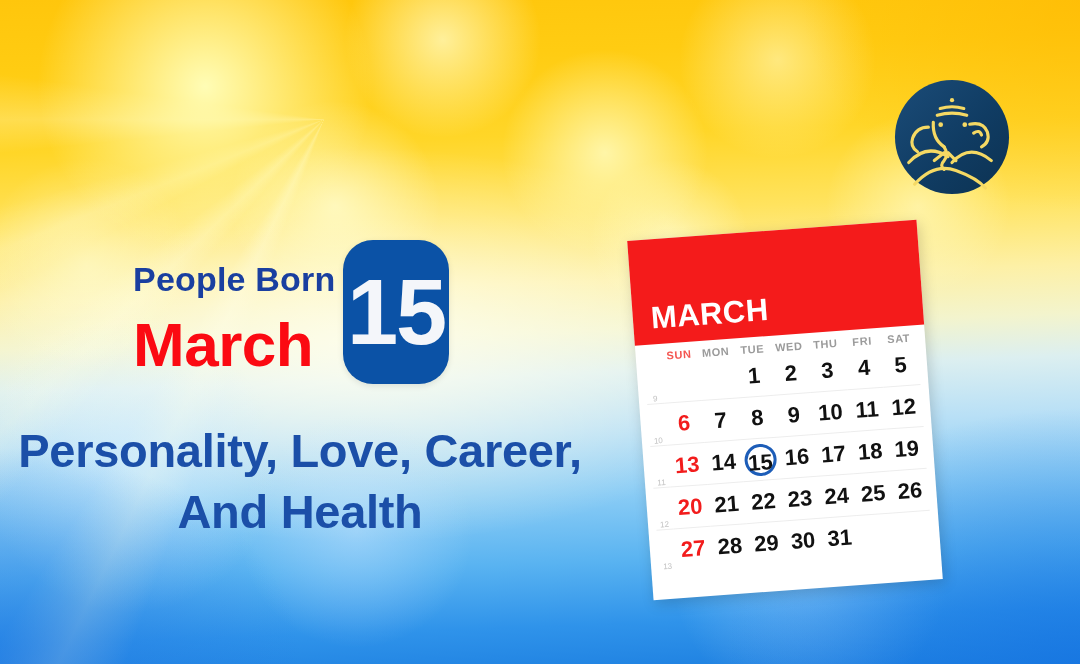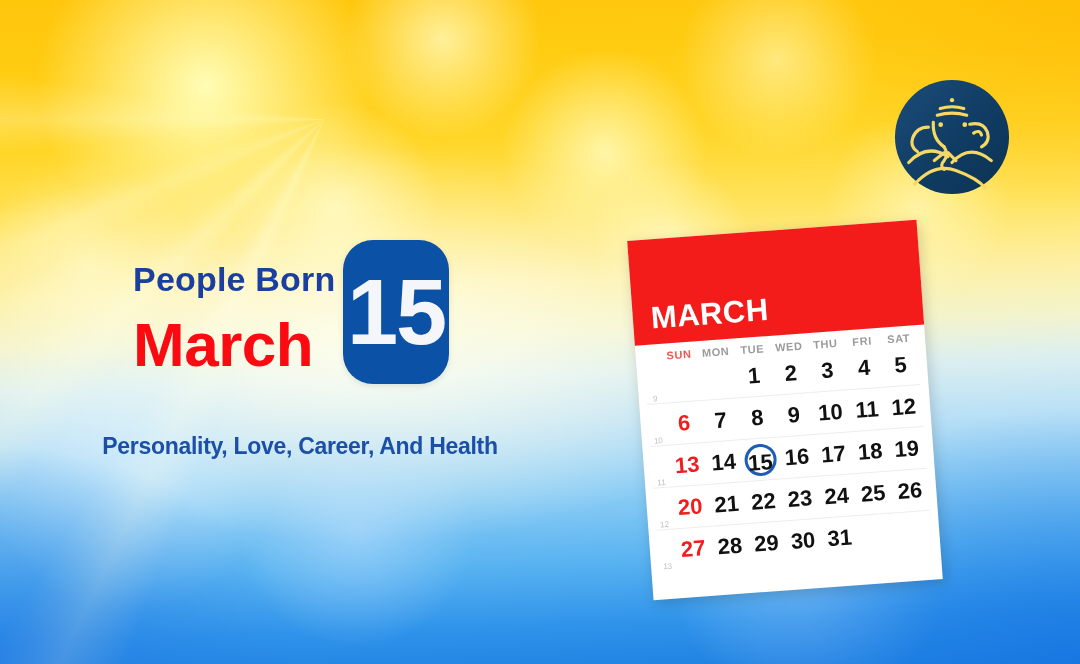--- a/index.html
+++ b/index.html
@@ -65,22 +65,22 @@
     margin-left:30px;margin-top:-66px;
     display:flex;align-items:center;justify-content:center;
     box-shadow:0 2px 6px rgba(0,0,0,.10);
   }
   .daybadge span{
     font-family:"Liberation Sans Narrow","Liberation Sans",sans-serif;
     font-weight:bold;font-size:92px;color:#F4F6FA;line-height:1;
     letter-spacing:-2px;
   }
   .subtitle{
-    width:600px;text-align:center;margin-top:48px;
-    font-size:23px;font-weight:bold;color:#1B4FA8;line-height:1.30;
+    width:600px;text-align:center;margin-top:36px;
+    font-size:47px;font-weight:bold;color:#1B4FA8;line-height:1.30;
     letter-spacing:-.3px;
   }
 
   
   #cal{
     position:absolute;left:640px;top:230px;width:290px;height:360px;
     background:#ffffff;transform:rotate(-4.2deg);
     box-shadow:2px 4px 14px rgba(0,0,0,.17);
   }
   #calhead{height:105px;background:#F41B1B;position:relative;}

